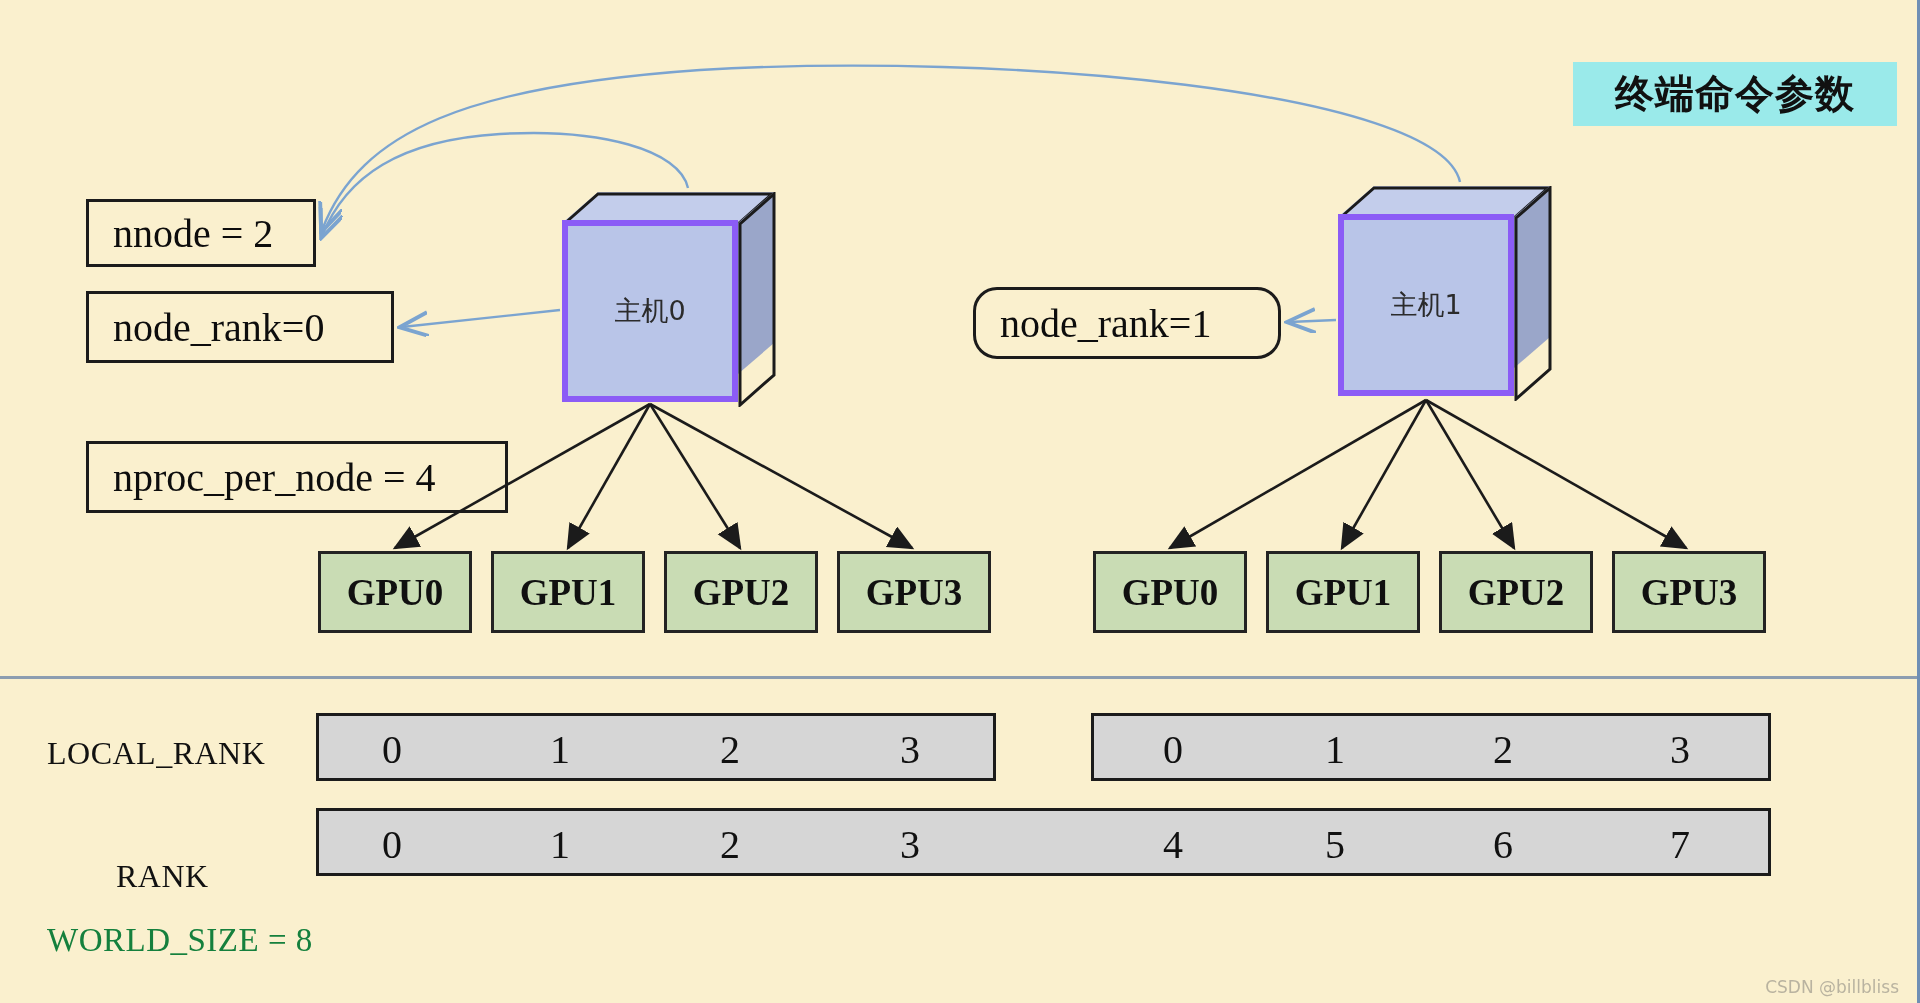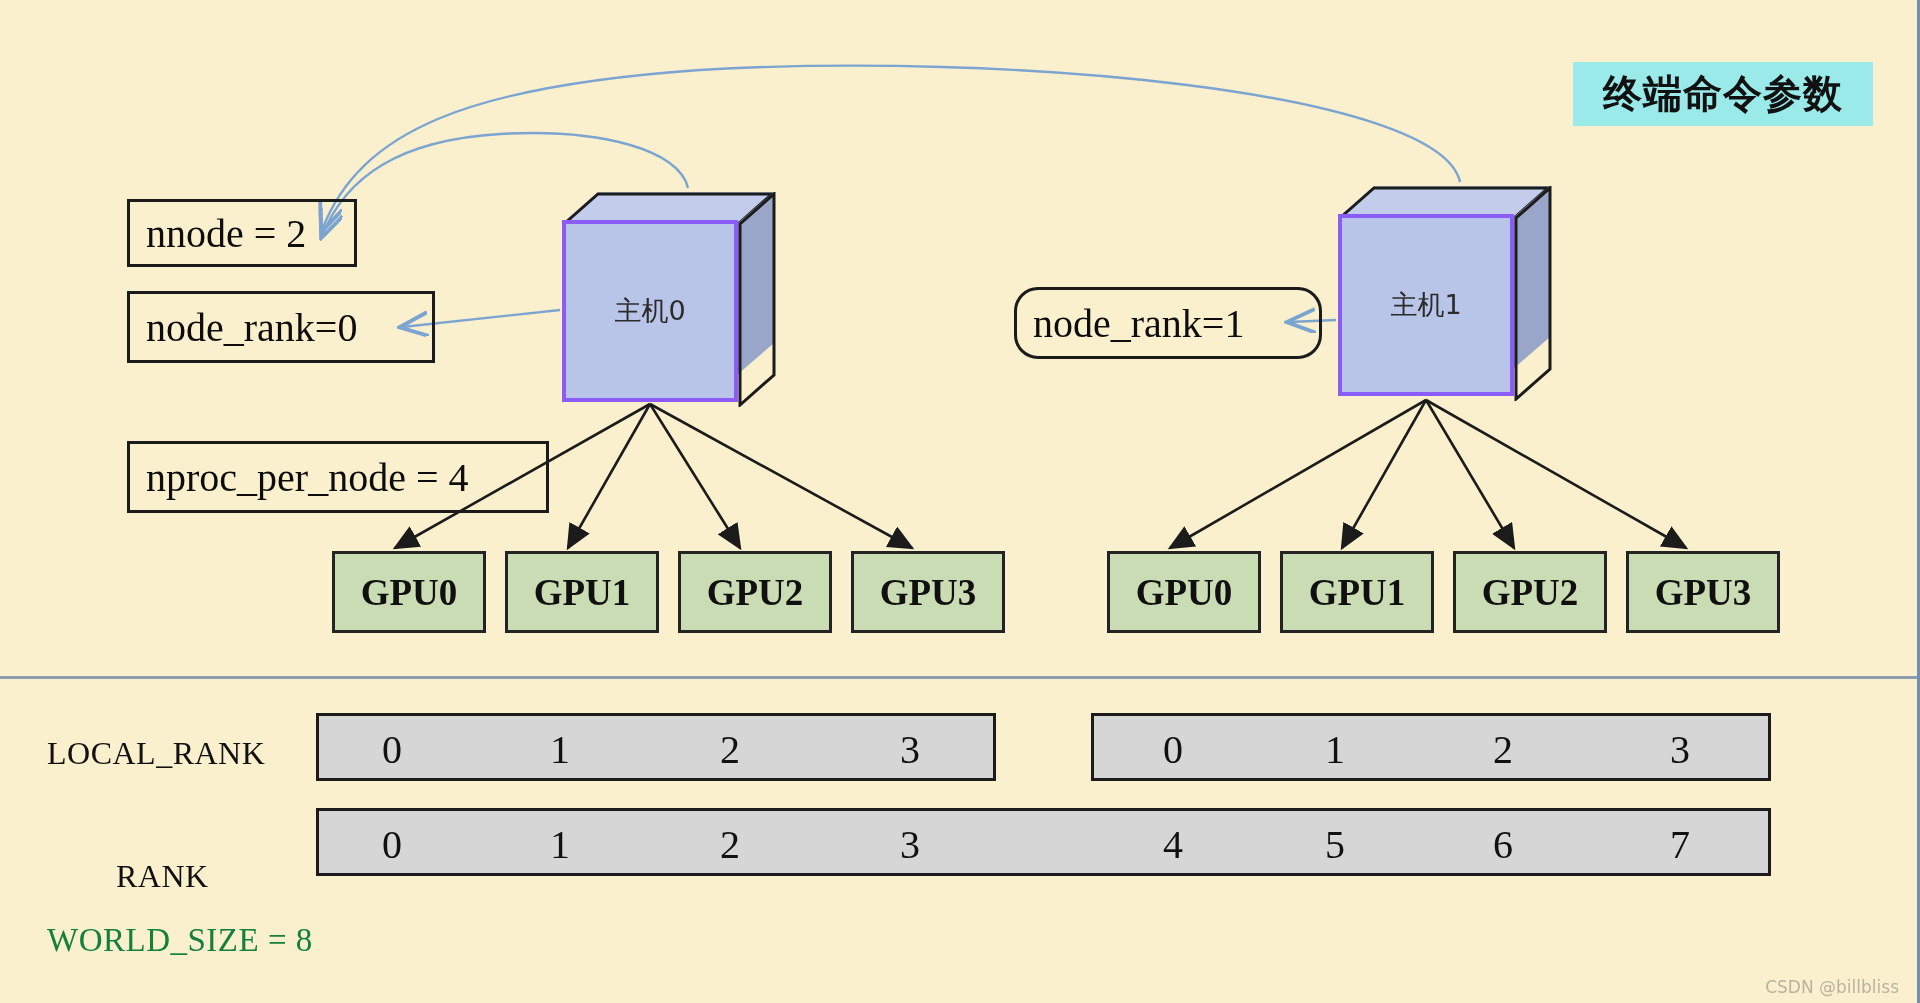--- a/index.html
+++ b/index.html
@@ -48,43 +48,42 @@
     font-weight: 700;
     display: flex;
     align-items: center;
     justify-content: center;
     letter-spacing: 1px;
     z-index: 4;
     white-space: nowrap;
   }
   #badge-top {
     left: 1573px; top: 62px;
-    width: 300px; height: 64px;
+    width: 324px; height: 64px;
     font-size: 39px;
   }
   #badge-bottom {
     left: 1427px; top: 915px;
     width: 450px; height: 60px;
     font-size: 38px;
   }
 
   
   .param-box {
     position: absolute;
     border: 3px solid #1b1b1b;
     background: transparent;
     display: flex;
     align-items: center;
-    padding-left: 16px;
+    padding-left: 24px;
     box-sizing: border-box;
     font-size: 40px;
     color: #0d0d0d;
     z-index: 3;
     white-space: nowrap;
-    margin-left: 41px;
   }
   #param-nnode       { left: 86px;  top: 199px; width: 230px; height: 68px; }
   #param-noderank0   { left: 86px;  top: 291px; width: 308px; height: 72px; }
   #param-nproc       { left: 86px;  top: 441px; width: 422px; height: 72px; }
   #param-noderank1   { left: 973px; top: 287px; width: 308px; height: 72px; border-radius: 24px; }
 
   
   .host {
     position: absolute;
     width: 212px;
@@ -93,21 +92,21 @@
   }
   #host-0 { left: 562px;  top: 192px; }
   #host-1 { left: 1338px; top: 186px; }
 
   .host .face-front {
     position: absolute;
     left: 0; top: 28px;
     width: 176px;
     height: 182px;
     background: #b9c5e8;
-    border: 4px solid #8b5cf6;
+    border: 6px solid #8b5cf6;
     box-sizing: border-box;
     display: flex;
     align-items: center;
     justify-content: center;
     font-family: "DejaVu Sans", "Liberation Sans", sans-serif;
     font-size: 27px;
     color: #2b2b2b;
   }
   .host .face-top,
   .host .face-side {
@@ -153,21 +152,20 @@
     background: #c9dcb4;
     border: 3px solid #232323;
     box-sizing: border-box;
     display: flex;
     align-items: center;
     justify-content: center;
     font-size: 37px;
     font-weight: 700;
     color: #101010;
     z-index: 3;
-    margin-left: 14px;
   }
 
   
   .row-label {
     position: absolute;
     font-size: 32px;
     color: #111111;
     letter-spacing: 0.5px;
     white-space: nowrap;
     z-index: 3;

